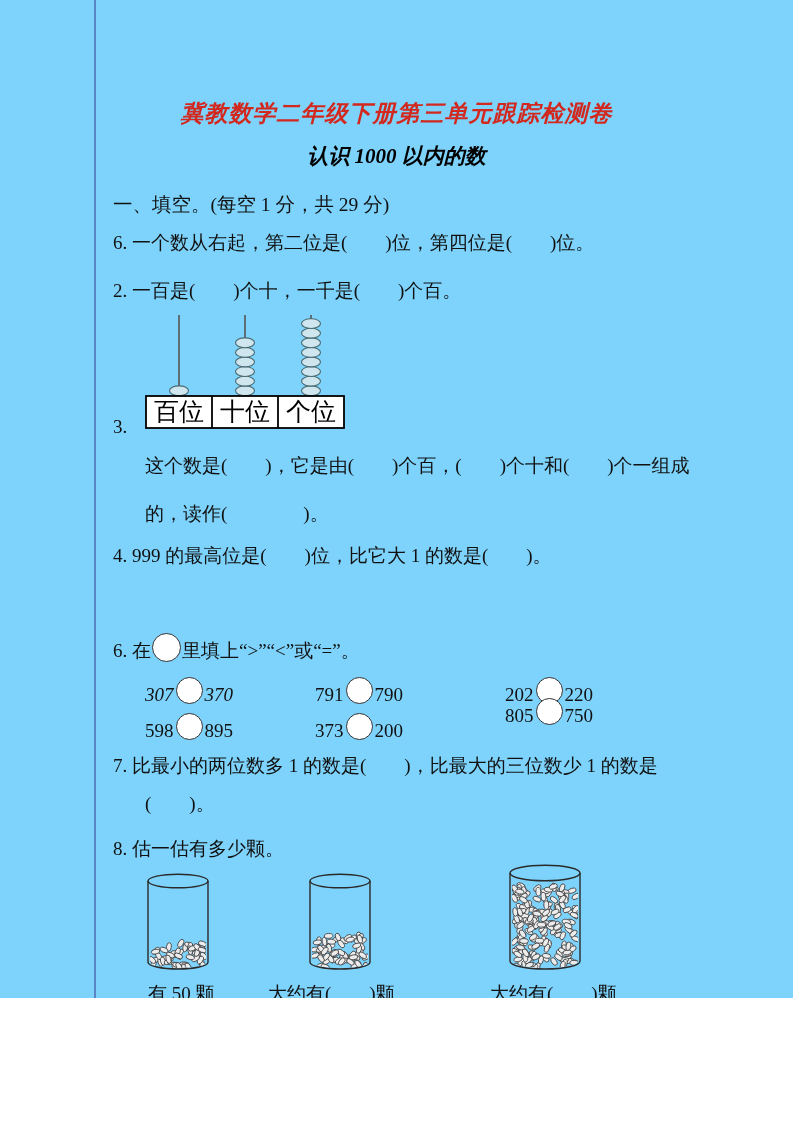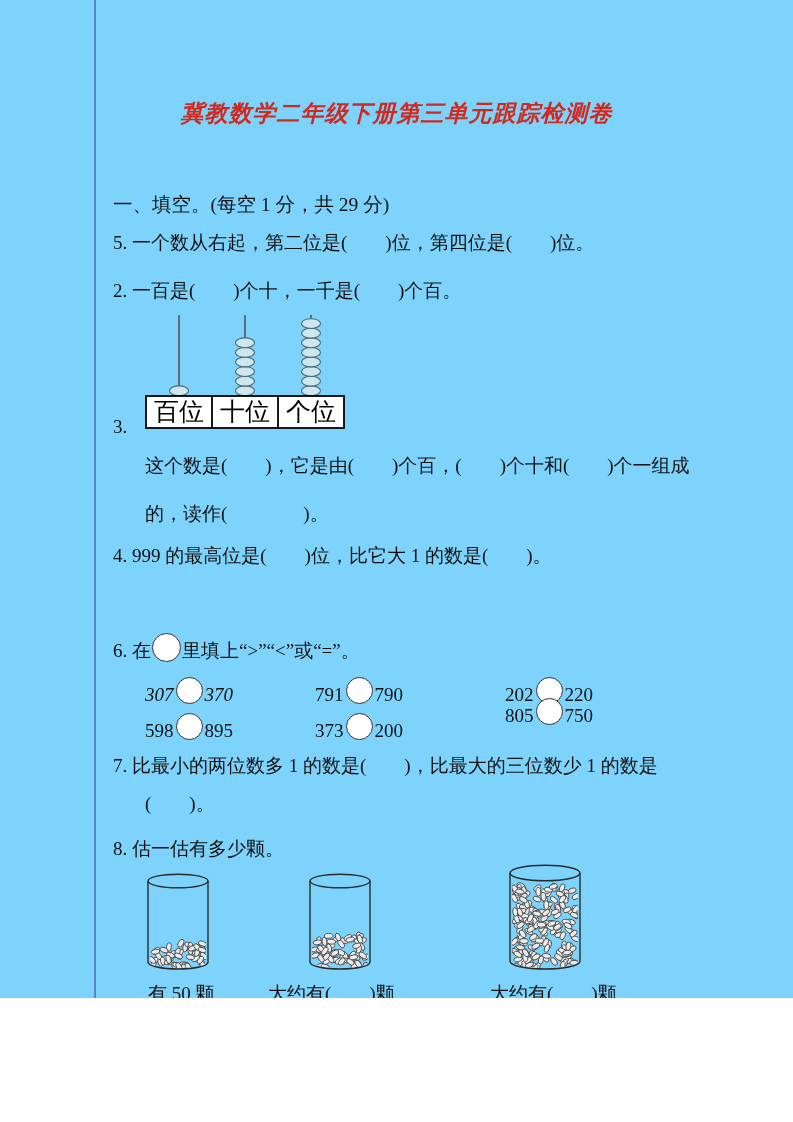--- a/index.html
+++ b/index.html
@@ -51,24 +51,25 @@
   svg { display: block; }
 </style>
 </head>
 <body>
 
 <div class="page">
 
   <div class="margin-line"></div>
 
   <h1 class="title">冀教数学二年级下册第三单元跟踪检测卷</h1>
+  <h2 class="subtitle">认识 1000 以内的数</h2>
 
   <div class="txt section-heading" style="left:113px; top:193px;">一、填空。(每空 1 分，共 29 分)</div>
 
-  <div class="txt" style="left:113px; top:232px;">5. 一个数从右起，第二位是(　　)位，第四位是(　　)位。</div>
+  <div class="txt" style="left:113px; top:232px;">6. 一个数从右起，第二位是(　　)位，第四位是(　　)位。</div>
 
   <div class="txt" style="left:113px; top:280px;">2. 一百是(　　)个十，一千是(　　)个百。</div>
 
   <svg style="position:absolute; left:145px; top:312px;" width="200" height="118" viewBox="0 0 200 118">
       <line x1="34" y1="3" x2="34" y2="84" stroke="#555" stroke-width="1.6"></line>
       <ellipse cx="34" cy="78.8" rx="9.5" ry="4.9" fill="#cfe6ee" stroke="#4a6a72" stroke-width="1.1"></ellipse>
       <line x1="100" y1="3" x2="100" y2="84" stroke="#555" stroke-width="1.6"></line>
       <ellipse cx="100" cy="78.8" rx="9.5" ry="4.9" fill="#cfe6ee" stroke="#4a6a72" stroke-width="1.1"></ellipse>
       <ellipse cx="100" cy="69.2" rx="9.5" ry="4.9" fill="#cfe6ee" stroke="#4a6a72" stroke-width="1.1"></ellipse>
       <ellipse cx="100" cy="59.6" rx="9.5" ry="4.9" fill="#cfe6ee" stroke="#4a6a72" stroke-width="1.1"></ellipse>

